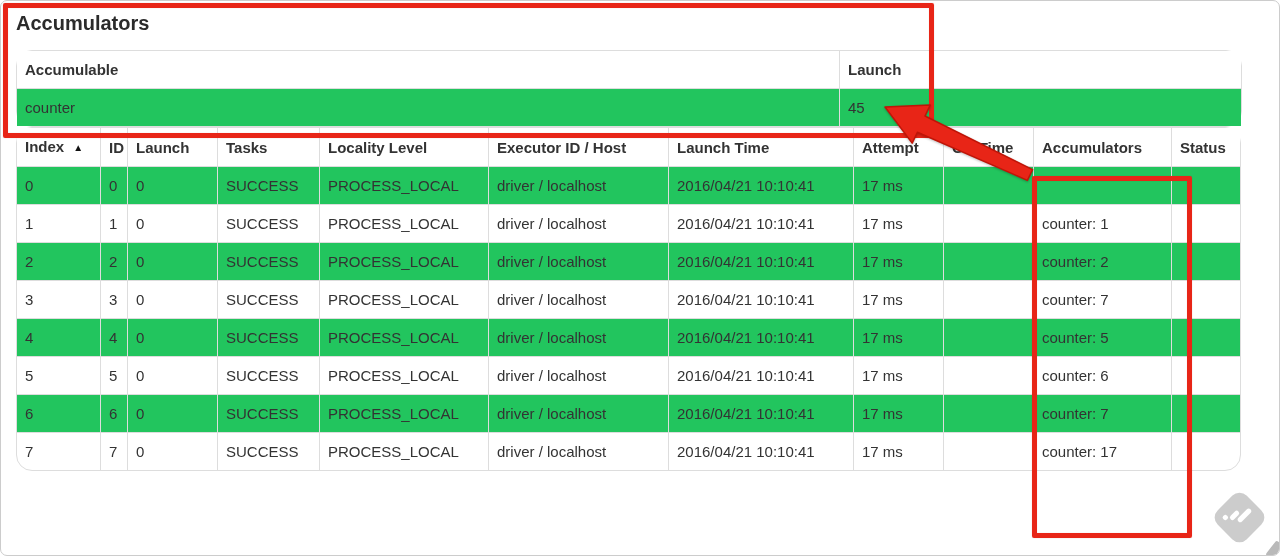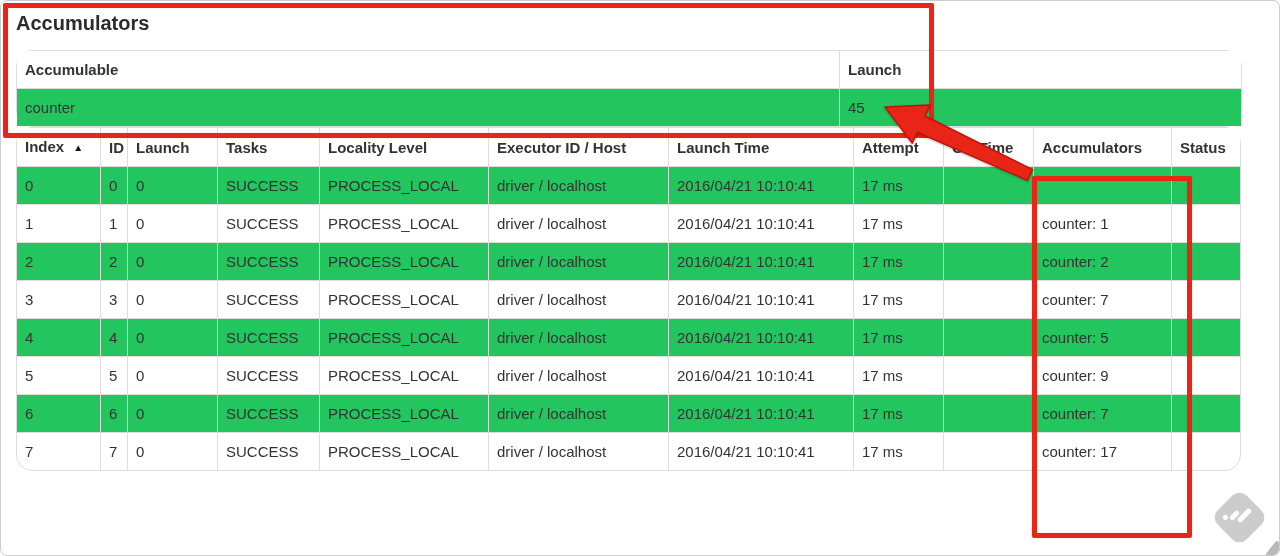--- a/index.html
+++ b/index.html
@@ -245,21 +245,21 @@
           <tr>
       <td>5</td>
       <td>5</td>
       <td>0</td>
       <td>SUCCESS</td>
       <td>PROCESS_LOCAL</td>
       <td>driver / localhost</td>
       <td>2016/04/21 10:10:41</td>
       <td>17 ms</td>
       <td></td>
-      <td>counter: 9</td>
+      <td>counter: 6</td>
       <td></td>
     </tr>
           <tr class="stripe">
       <td>6</td>
       <td>6</td>
       <td>0</td>
       <td>SUCCESS</td>
       <td>PROCESS_LOCAL</td>
       <td>driver / localhost</td>
       <td>2016/04/21 10:10:41</td>

